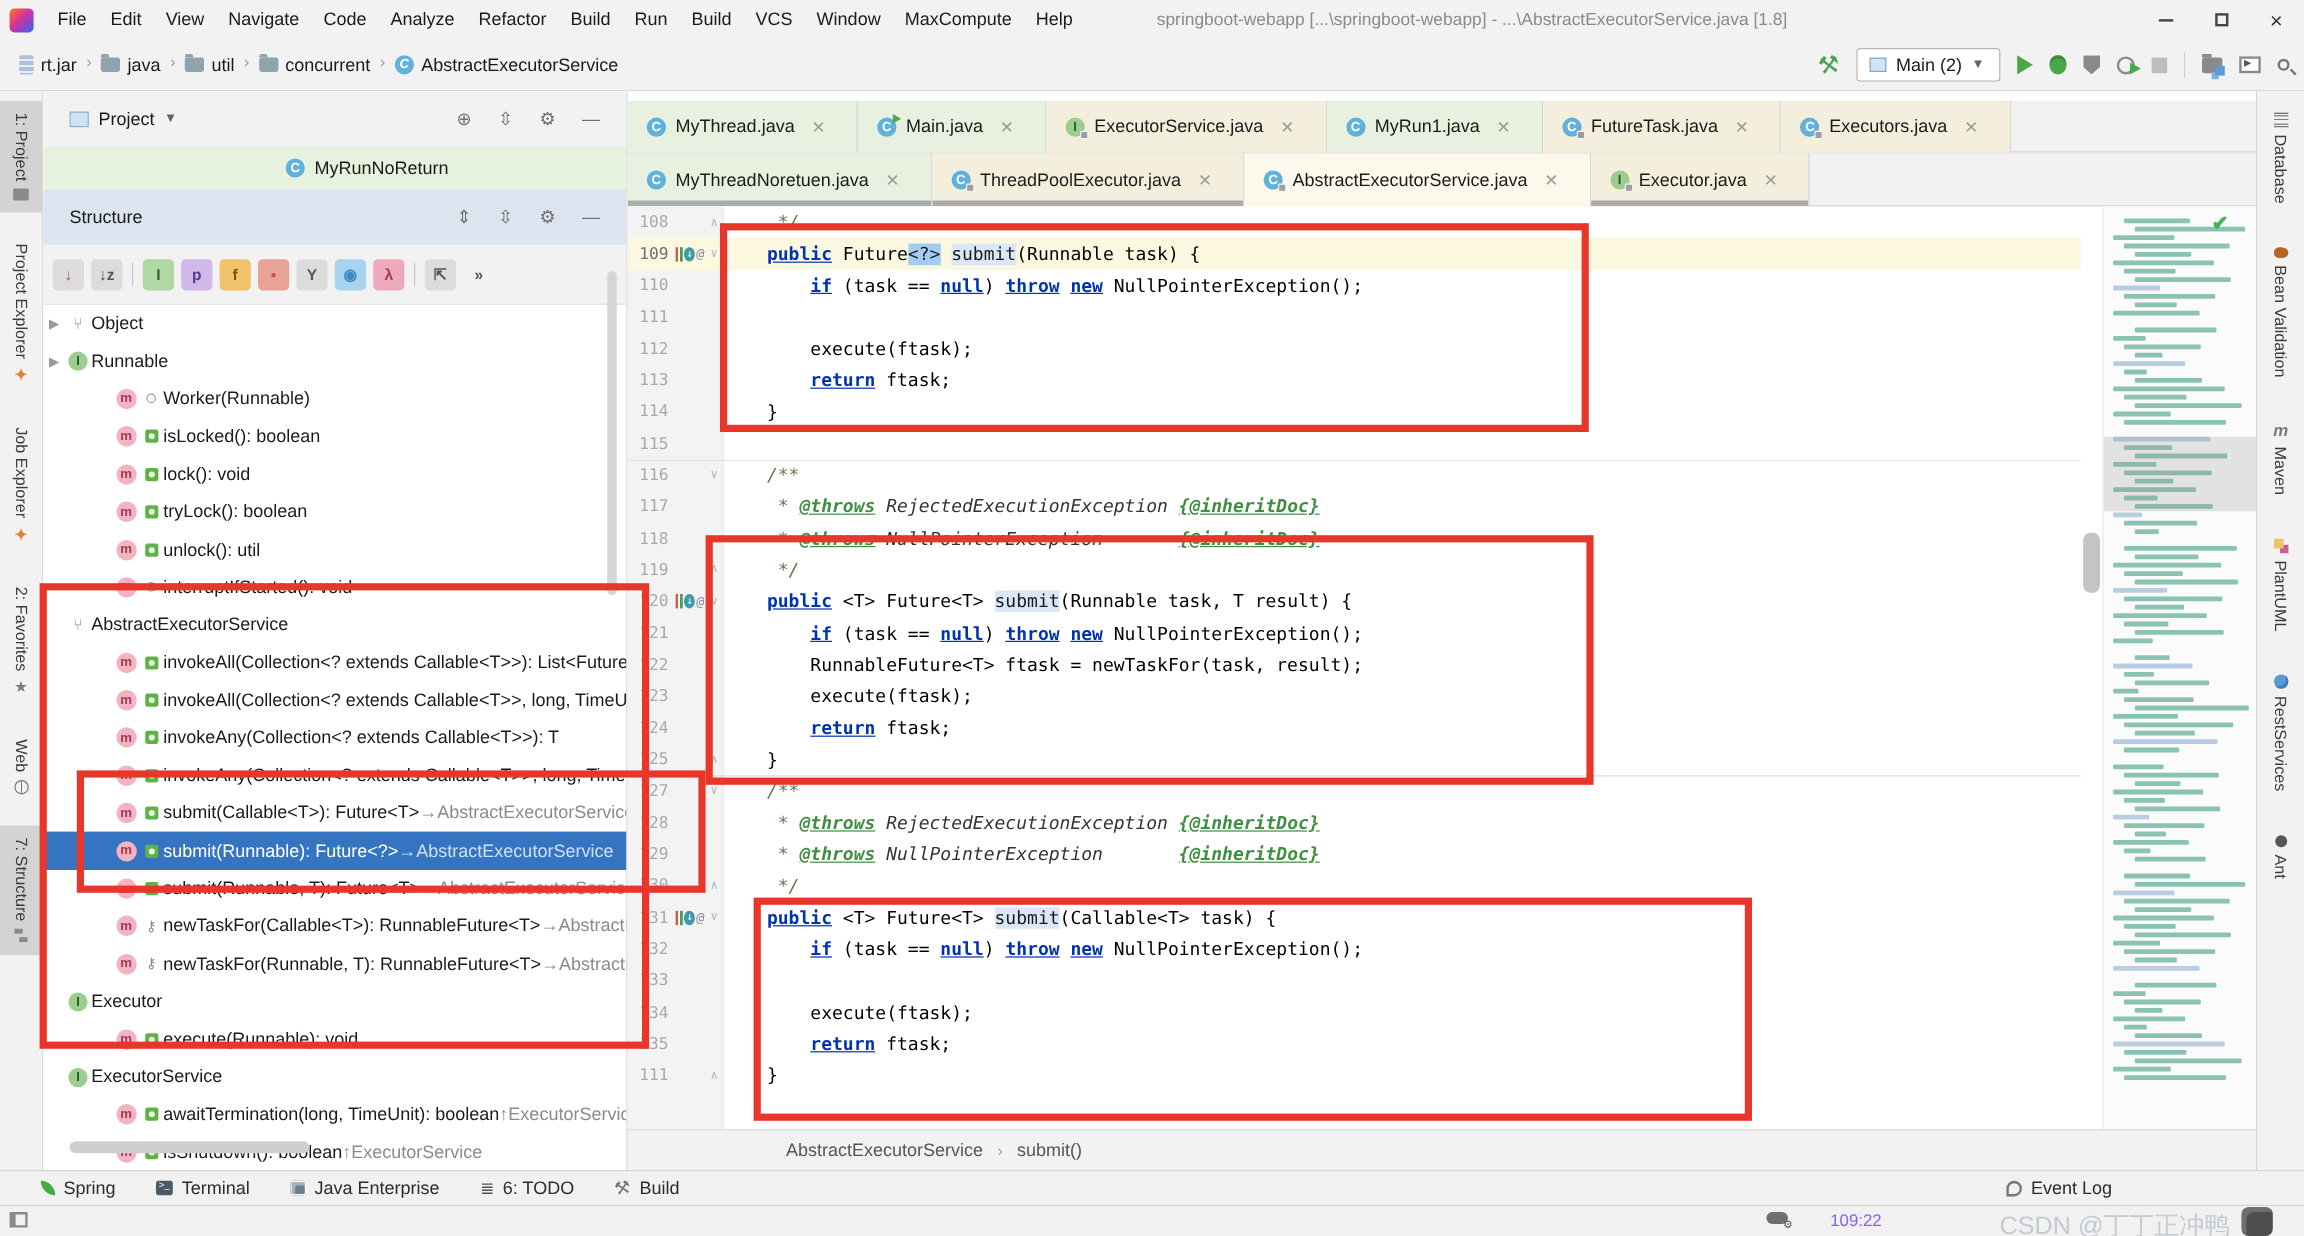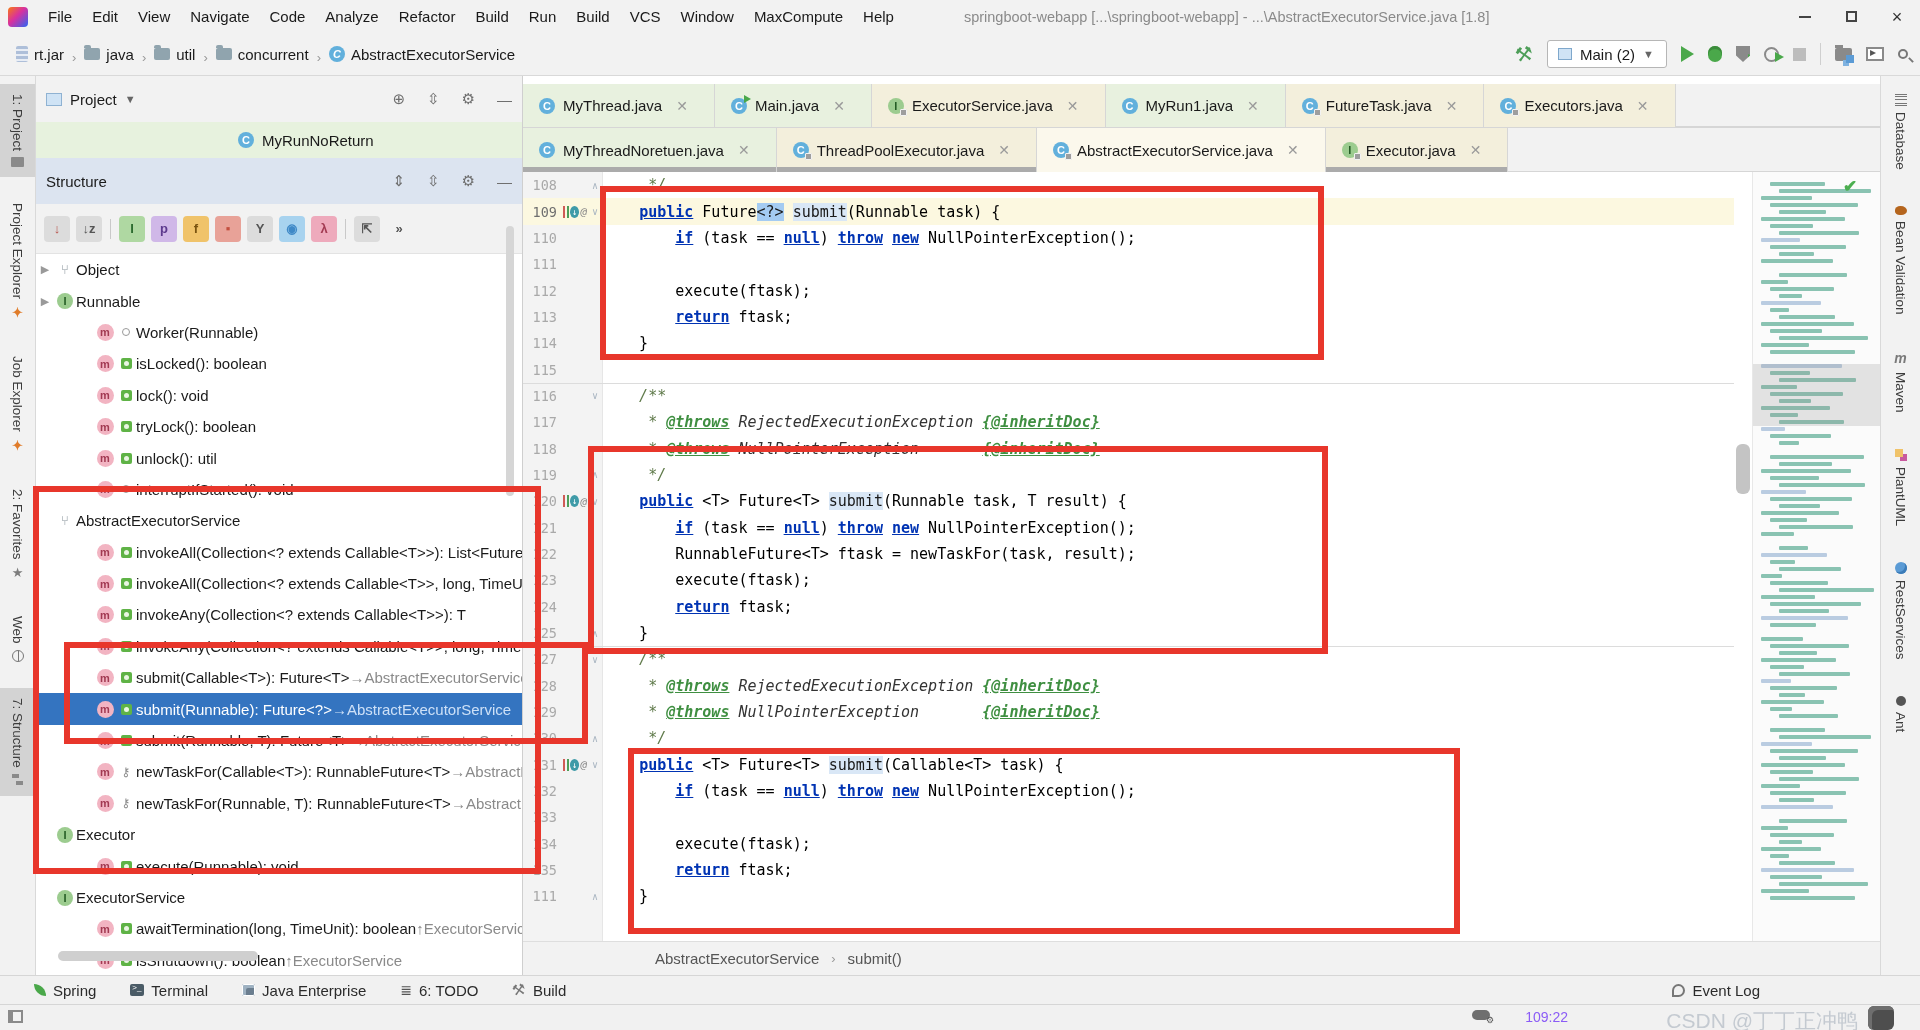--- a/index.html
+++ b/index.html
@@ -18,21 +18,21 @@
     overflow:hidden; max-width:640px; }
   #win-controls { margin-left:auto; display:flex; height:33px; }
   .wbtn { width:46px; height:33px; display:flex; align-items:center; justify-content:center; color:#333; }
   .ic-min { width:12px; height:2px; background:#444; display:inline-block; }
   .ic-max { width:11px; height:11px; border:2px solid #444; display:inline-block; }
   .ic-close { font-size:18px; line-height:1; }
 
   
   #navbar { left:0; top:33px; width:1920px; height:43px; background:#f2f2f2;
     border-bottom:1px solid #d9d9d9; display:flex; align-items:center; font-size:15px; }
-  #crumbs { display:flex; align-items:flex-end; margin-left:14px; gap:4px; }
+  #crumbs { display:flex; align-items:flex-start; margin-left:14px; gap:4px; }
   .crumb { display:flex; align-items:center; gap:6px; padding:2px 2px; }
   .crumb-sep { color:#9a9a9a; font-size:13px; padding:0 2px; }
   .fold-ic { width:16px; height:12px; background:#90a4ae; border-radius:2px; position:relative; display:inline-block; }
   .fold-ic::before { content:""; position:absolute; left:0; top:-3px; width:7px; height:3px; background:#90a4ae; border-radius:2px 2px 0 0; }
   .jar-ic { width:12px; height:16px; display:inline-block;
     background:repeating-linear-gradient(180deg,#aebfd9 0 3px,#e8edf5 3px 5px); border-radius:2px; }
   .circ { width:16px; height:16px; border-radius:50%; display:inline-flex; align-items:center;
     justify-content:center; font-size:11px; font-weight:bold; position:relative; flex:0 0 auto; }
   .c-class { background:#62b0dc; color:#fff; }
   .c-iface { background:#9ccc8f; color:#245c24; }
@@ -91,21 +91,21 @@
   .si-maven { color:#7a7a7a; font-size:14px; font-weight:bold; font-style:italic; }
   .si-uml { width:12px; height:12px; background:linear-gradient(#f0c36a 0 0) 0 0/8px 8px no-repeat,
     linear-gradient(#c85a9e 0 0) 5px 5px/7px 7px no-repeat; }
   .si-rest { width:12px; height:12px; background:#5b9bd5; border-radius:50%;
     box-shadow:inset -2px -2px 0 #3c7cb8; }
   .si-ant { width:10px; height:10px; background:#555; border-radius:50%; }
 
   
   #project-panel { left:36px; top:76px; width:487px; height:899px; background:#fff;
     border-right:1px solid #cfcfcf; overflow:hidden; }
-  .panel-header { height:46px; display:flex; align-items:center; padding:0 10px;
+  .panel-header { height:46px; display:flex; align-items:center; padding:0 22px;
     background:#f2f2f2; font-size:15px; gap:8px; }
   .panel-header.focus { background:#dce4f0; }
   .panel-gear, .panel-min, .panel-tool { color:#6f6f6f; font-size:15px; margin-left:14px; }
   .panel-spacer { flex:1; }
   .proj-win-ic { width:16px; height:13px; background:#cfe3f5; border:1px solid #8fb2d2; }
   #myrun-row { height:36px; background:#e7f2de; display:flex; align-items:center;
     padding-left:202px; gap:8px; font-size:15px; }
   #structure-toolbar { height:50px; background:#f2f2f2; display:flex; align-items:center;
     gap:6px; padding:0 8px; border-bottom:1px solid #e3e3e3; }
   .stb { width:26px; height:26px; border-radius:4px; background:#dcdcdc; display:flex;

